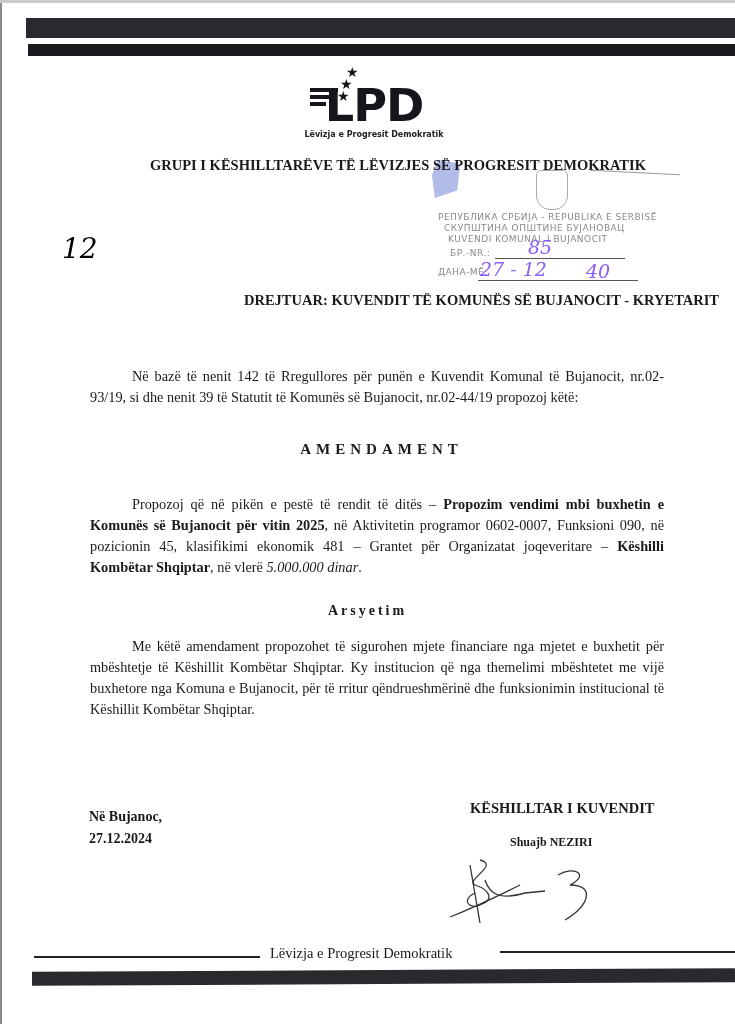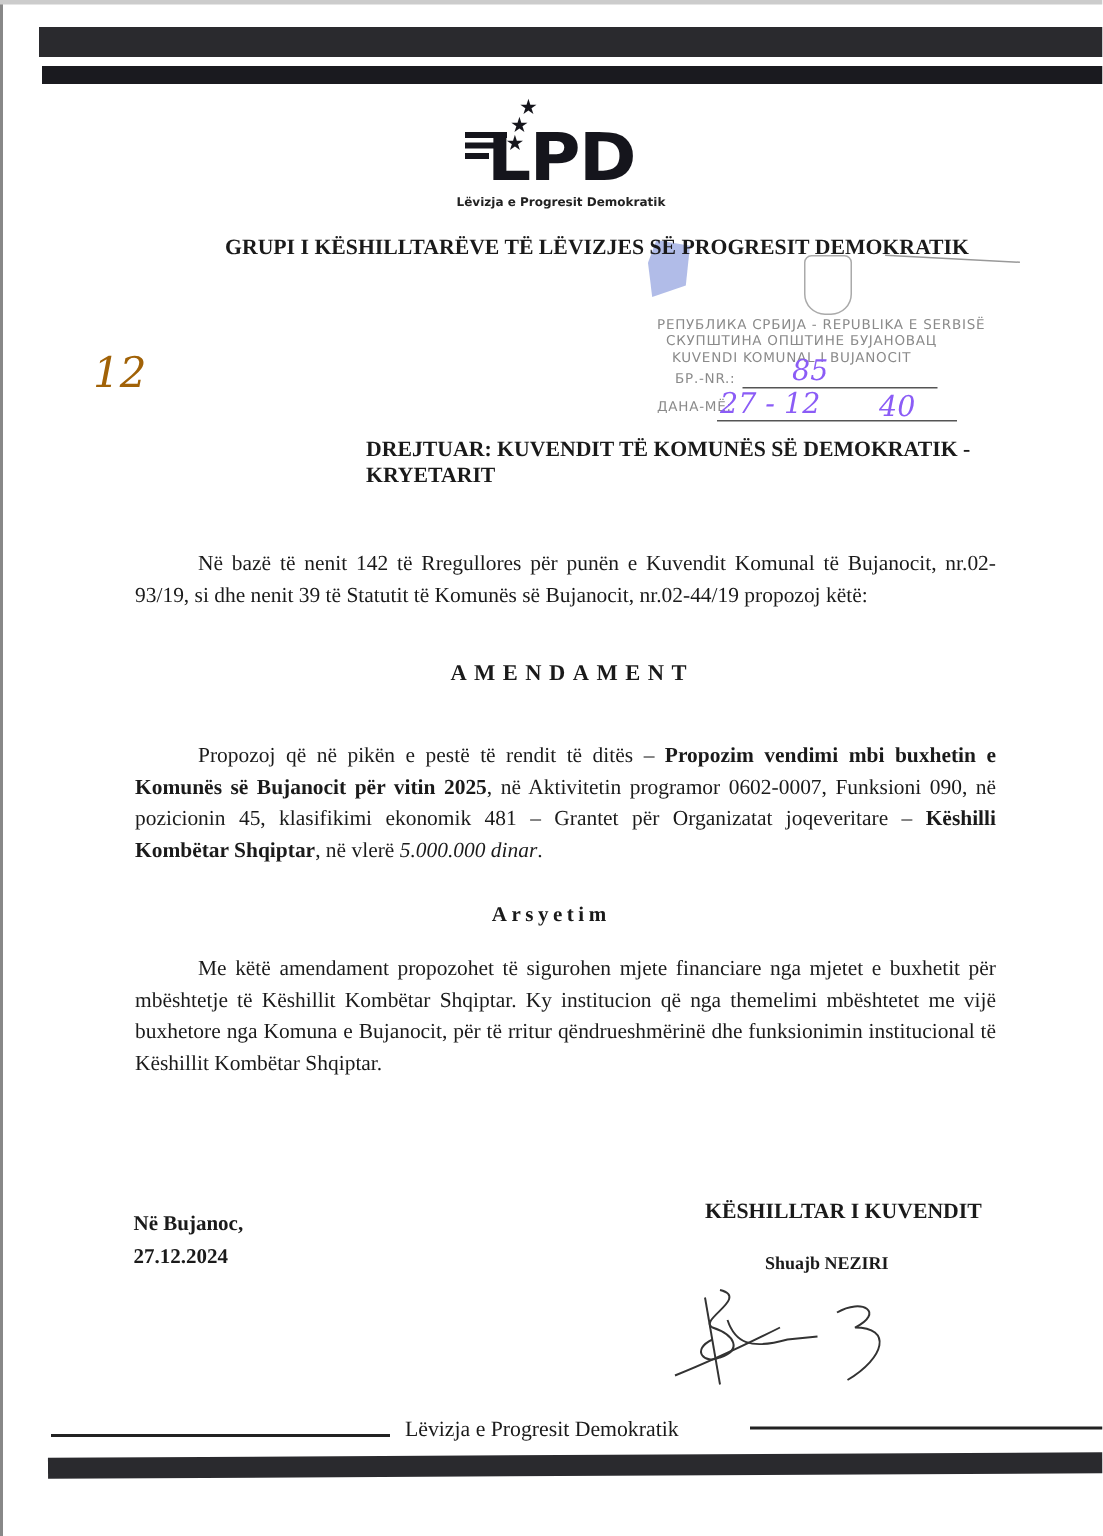--- a/index.html
+++ b/index.html
@@ -21,21 +21,21 @@
   .group-title { position:absolute; left:150px; top:157px; font-weight:bold; font-size:14.5px; letter-spacing:0; }
   .stamp-line { position:absolute; left:590px; top:172px; width:90px; height:1px; background:#999; transform:rotate(3deg); }
   .blue-blot { position:absolute; left:432px; top:160px; width:28px; height:38px; background:#7d8fd8; opacity:.6;
                clip-path:polygon(20% 0,100% 10%,90% 80%,10% 100%,0 40%); }
   .crest { position:absolute; left:536px; top:170px; width:30px; height:38px; border:1.5px solid #aaa; border-radius:5px 5px 14px 14px; }
   .stamp { position:absolute; left:438px; top:212px; width:225px; font-family:"DejaVu Sans",sans-serif;
            font-size:9px; color:#8a8a8a; line-height:11px; letter-spacing:0.5px; }
   .stamp .l { white-space:nowrap; }
   .stamp-hand { position:absolute; font-family:"DejaVu Serif",serif; font-style:italic; color:#8b5cf6; font-size:19px; }
   .stamp-underline { position:absolute; height:1px; background:#555; }
-  .margin-num { position:absolute; left:62px; top:232px; font-family:"DejaVu Serif",serif; font-style:italic; font-size:28px; color:#a16207; }
+  .margin-num { position:absolute; left:62px; top:232px; font-family:"DejaVu Serif",serif; font-style:italic; font-size:28px; color:#000000; }
   .addressee { position:absolute; left:244px; top:292px; font-weight:bold; font-size:14.5px; }
   .para { position:absolute; left:90px; width:574px; font-size:14.3px; line-height:21px; text-align:justify; }
   .indent { display:inline-block; width:42px; }
   .heading { position:absolute; width:735px; left:0; text-align:center; font-weight:bold; font-size:15px; letter-spacing:5px; }
   .heading-it { position:absolute; left:0; width:735px; text-align:center; font-weight:bold; font-size:14px; letter-spacing:3px; }
   .bold { font-weight:bold; }
   .ital { font-style:italic; }
   .place { position:absolute; left:89px; top:806px; font-weight:bold; font-size:14px; line-height:22px; }
   .role { position:absolute; left:470px; top:800px; font-weight:bold; font-size:14.5px;text-align:right; }
   .name { position:absolute; left:510px; top:835px; font-weight:bold; font-size:12px; }
@@ -79,21 +79,21 @@
   <div class="l" style="margin-top:8px">ДАНА-MË:</div>
 </div>
 <div class="stamp-hand" style="left:528px;top:236px;">85</div>
 <div class="stamp-underline" style="left:495px;top:258px;width:130px;"></div>
 <div class="stamp-hand" style="left:480px;top:258px;">27 - 12</div>
 <div class="stamp-hand" style="left:586px;top:260px;">40</div>
 <div class="stamp-underline" style="left:478px;top:280px;width:160px;"></div>
 
 <div class="margin-num">12</div>
 
-<div class="addressee">DREJTUAR: KUVENDIT TË KOMUNËS SË DEMOKRATIK - KRYETARIT</div>
+<div class="addressee">DREJTUAR: KUVENDIT TË KOMUNËS SË BUJANOCIT - KRYETARIT</div>
 
 <div class="para" style="top:366px;">
   <span class="indent"></span><span>Në bazë të nenit 142 të Rregullores për punën e Kuvendit Komunal të Bujanocit, nr.02-93/19, si dhe nenit 39 të Statutit të Komunës së Bujanocit, nr.02-44/19 propozoj këtë:</span>
 </div>
 
 <div class="heading" style="top:441px;padding-left:14px;">AMENDAMENT</div>
 
 <div class="para" style="top:494px;">
   <span class="indent"></span><span>Propozoj që në pikën e pestë të rendit të ditës – </span><span class="bold">Propozim vendimi mbi buxhetin e Komunës së Bujanocit për vitin 2025</span><span>, në Aktivitetin programor 0602-0007, Funksioni 090, në pozicionin 45, klasifikimi ekonomik 481 – Grantet për Organizatat joqeveritare – </span><span class="bold">Këshilli Kombëtar Shqiptar</span><span>, në vlerë </span><span class="ital">5.000.000</span> <span class="ital">dinar</span><span>.</span>
 </div>

